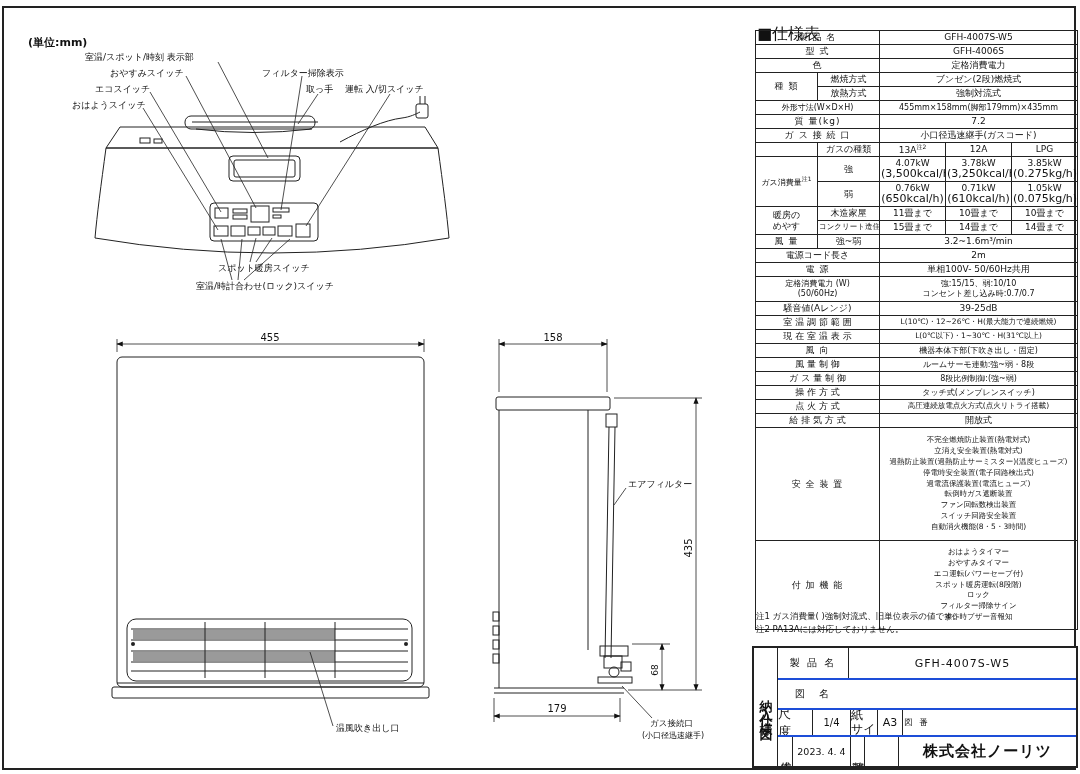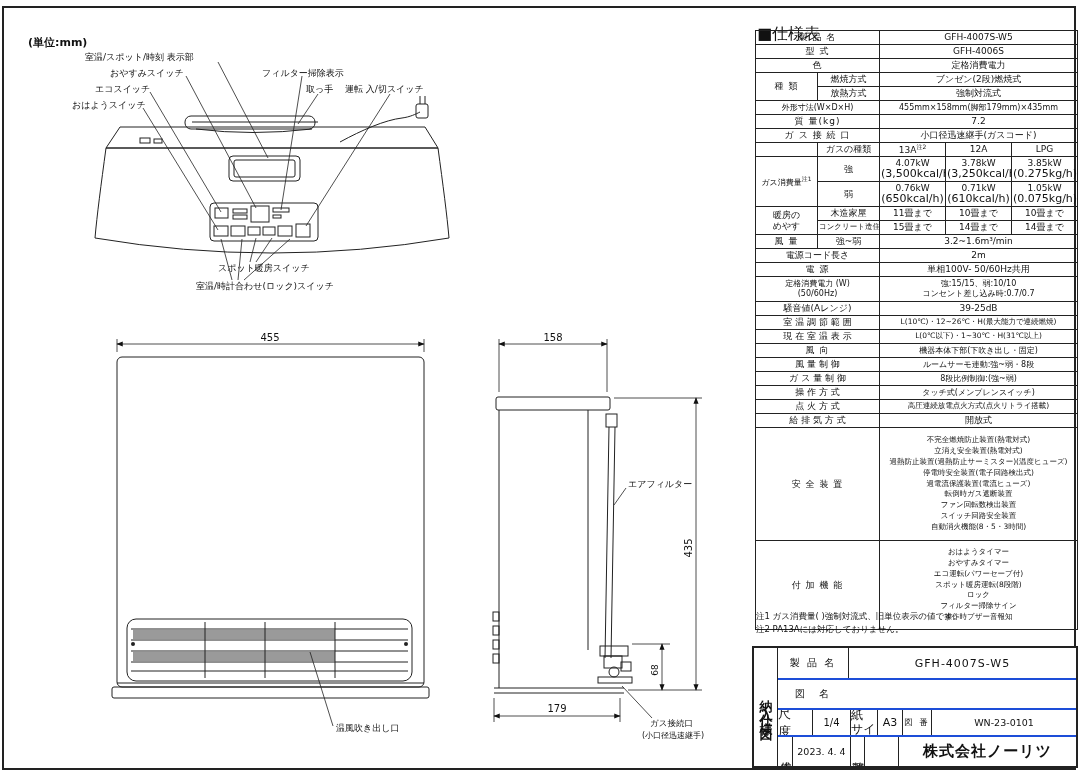--- a/index.html
+++ b/index.html
@@ -403,21 +403,20 @@
     </div>
     <div class="tb-row r3">
       <div class="tb-cell tb-lbl" style="font-size:13px">尺 度</div>
       <div class="tb-cell" style="font-size:10px">1/4</div>
       <div class="tb-cell tb-tiny">
           <span>原 紙</span>
           <span>サイズ</span>
         </div>
       <div class="tb-cell" style="font-size:11px">A3</div>
       <div class="tb-cell tb-lbl" style="font-size:8.5px">図 番</div>
-      <div class="tb-cell" style="font-size:9.5px">WN-23-0101</div>
     </div>
     <div class="tb-row r4">
       <div class="tb-cell tb-tiny" style="writing-mode:vertical-rl">作成</div>
       <div class="tb-cell" style="font-size:9.5px">2023. 4. 4</div>
       <div class="tb-cell tb-tiny" style="writing-mode:vertical-rl">調整</div>
       <div class="tb-cell"></div>
       <div class="tb-cell tb-company">株式会社ノーリツ</div>
     </div>
   </div>
 </div>

